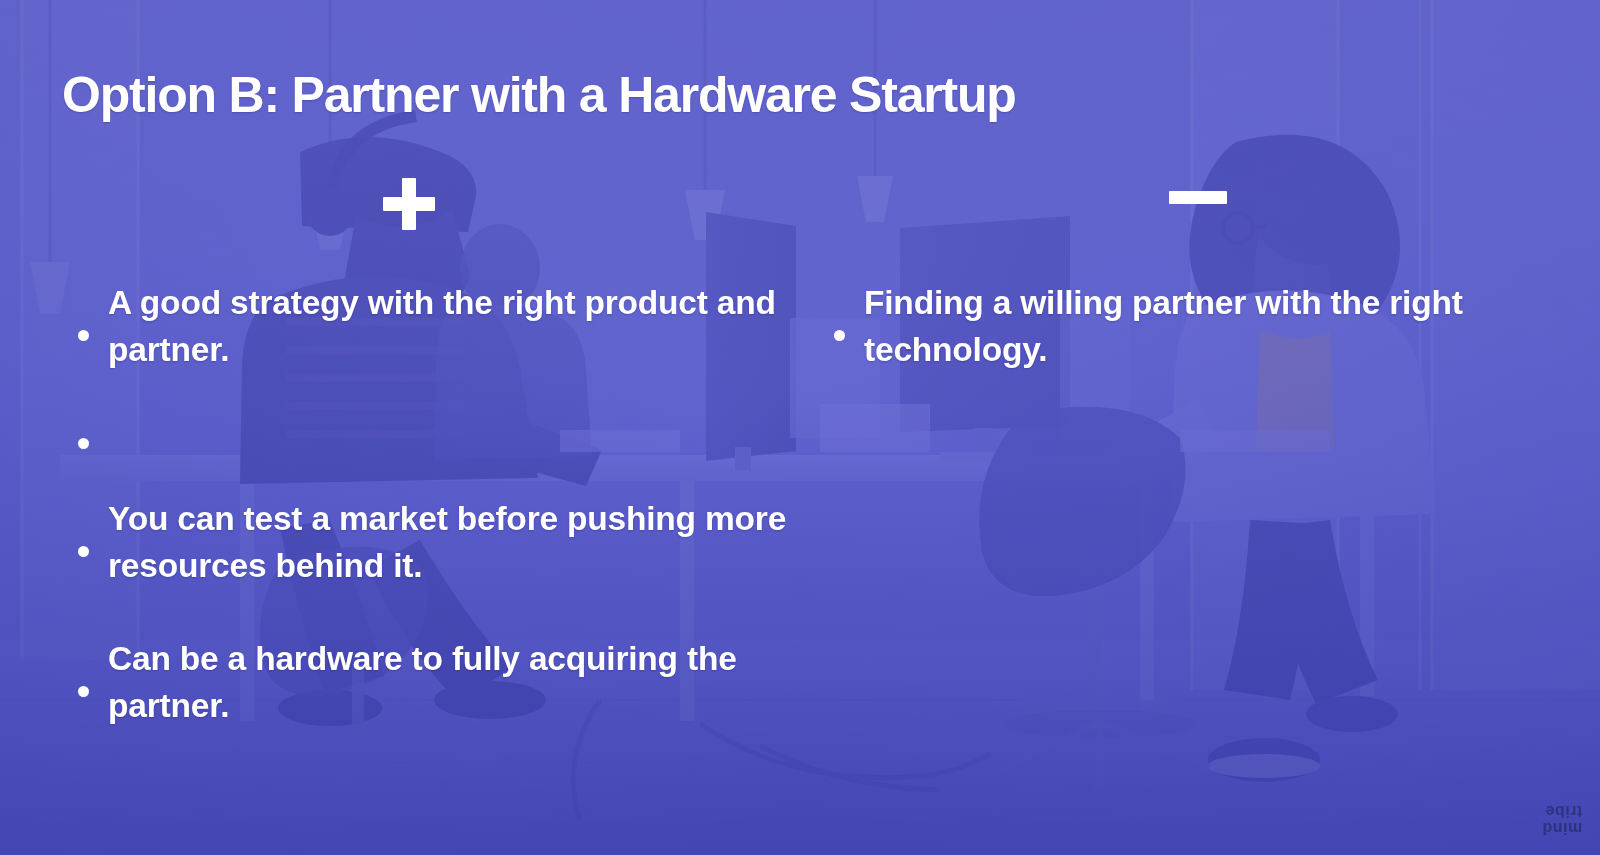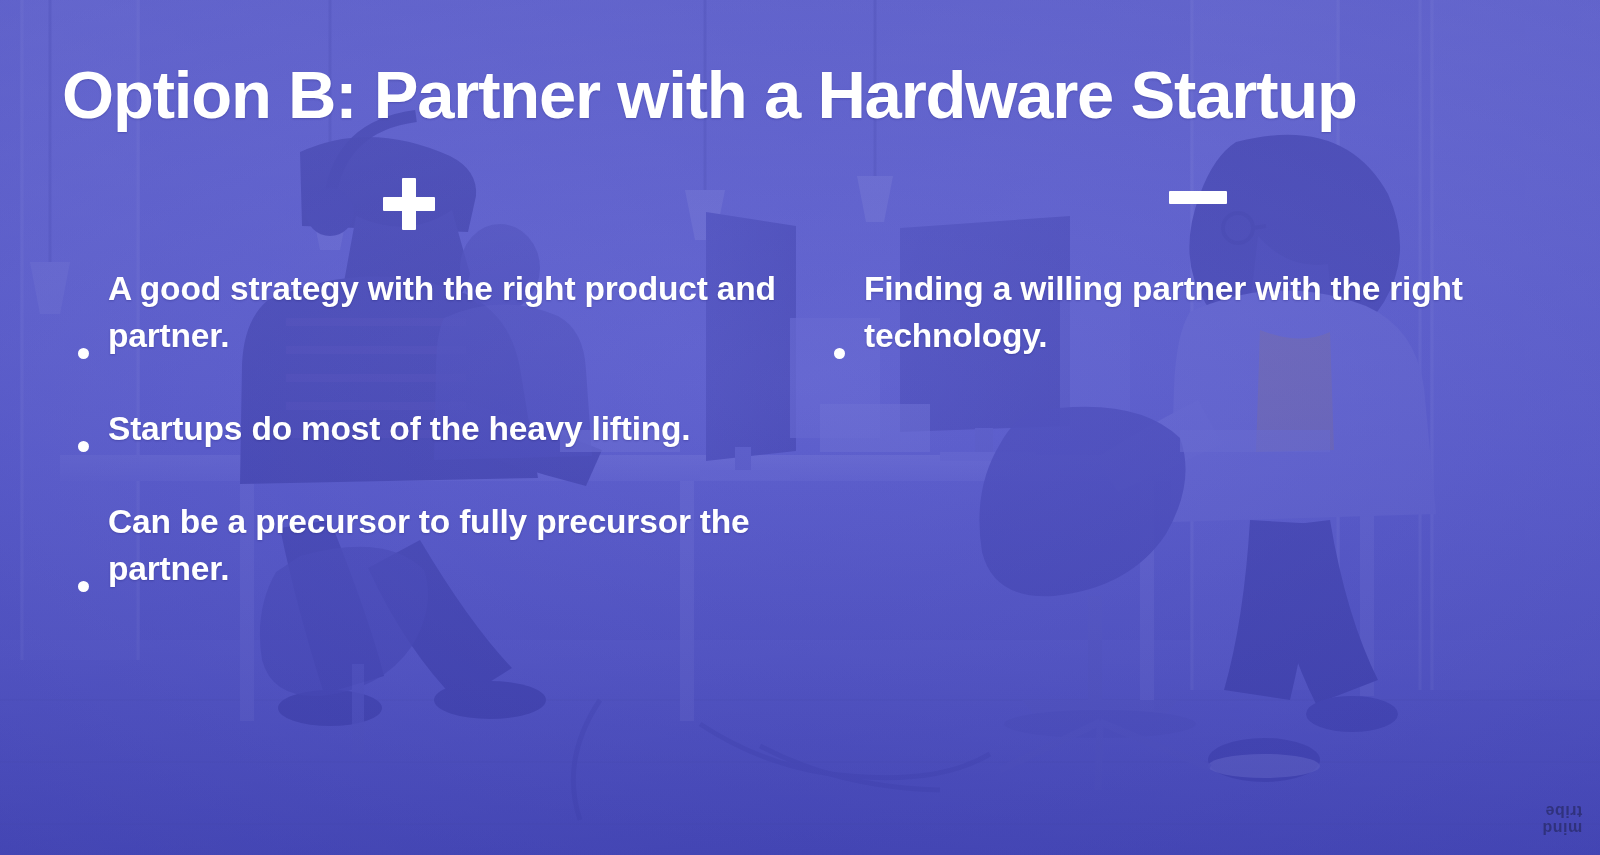--- a/index.html
+++ b/index.html
@@ -37,21 +37,21 @@
     background:radial-gradient(ellipse 120% 95% at 50% 45%, rgba(255,255,255,.07) 0%, rgba(36,38,140,.30) 100%);
   }
 
   
   #content { position:absolute; inset:0; }
 
   #title {
     position:absolute;
     left:62px; top:52px; width:1480px;
     color:#ffffff;
-    font-size:67px;
+    font-size:50px;
     font-weight:bold;
     letter-spacing:-1.2px;
     line-height:86px;
     white-space:nowrap;
     text-shadow:0 1px 2px rgba(30,30,110,.28);
   }
 
   .sign {
     position:absolute;
     background:#ffffff;
@@ -60,22 +60,23 @@
   #plus-v  { left:402px; top:178px;  width:14px; height:52px; }
   #plus-h  { left:383px; top:197px;  width:52px; height:14px; }
   #minus-h { left:1169px; top:191px; width:58px; height:13px; }
 
   .col { position:absolute; top:265px; }
   #col-left  { left:78px;  width:730px; }
   #col-right { left:834px; width:720px; }
 
   .bullet {
     display:flex;
-    align-items:flex-end;
+    align-items:center;
     margin-bottom:46px;
+    margin-top:14px;
   }
   .bullet .dot {
     flex:0 0 auto;
     width:11px; height:11px;
     border-radius:50%;
     background:#ffffff;
     margin-top:19px;
     margin-right:19px;
   }
   .bullet .txt {
@@ -293,25 +294,28 @@
 
     <div class="sign" id="minus-h"></div>
 
     <div class="col" id="col-left">
       <div class="bullet">
         <span class="dot"></span>
         <span class="txt">A good strategy with the right product and partner.</span>
       </div>
       <div class="bullet">
         <span class="dot"></span>
-        <span class="txt">Startups do most of the heavy lifting.</span>
-      </div>
-      <div class="bullet">
-        <span class="dot"></span>
-        <span class="txt">Can be a precursor to fully precursor the partner.</span>
+      </div>
+      <div class="bullet">
+        <span class="dot"></span>
+        <span class="txt">You can test a market before pushing more resources behind it.</span>
+      </div>
+      <div class="bullet">
+        <span class="dot"></span>
+        <span class="txt">Can be a hardware to fully acquiring the partner.</span>
       </div>
     </div>
 
     <div class="col" id="col-right">
       <div class="bullet">
         <span class="dot"></span>
         <span class="txt">Finding a willing partner with the right technology.</span>
       </div>
     </div>
 

